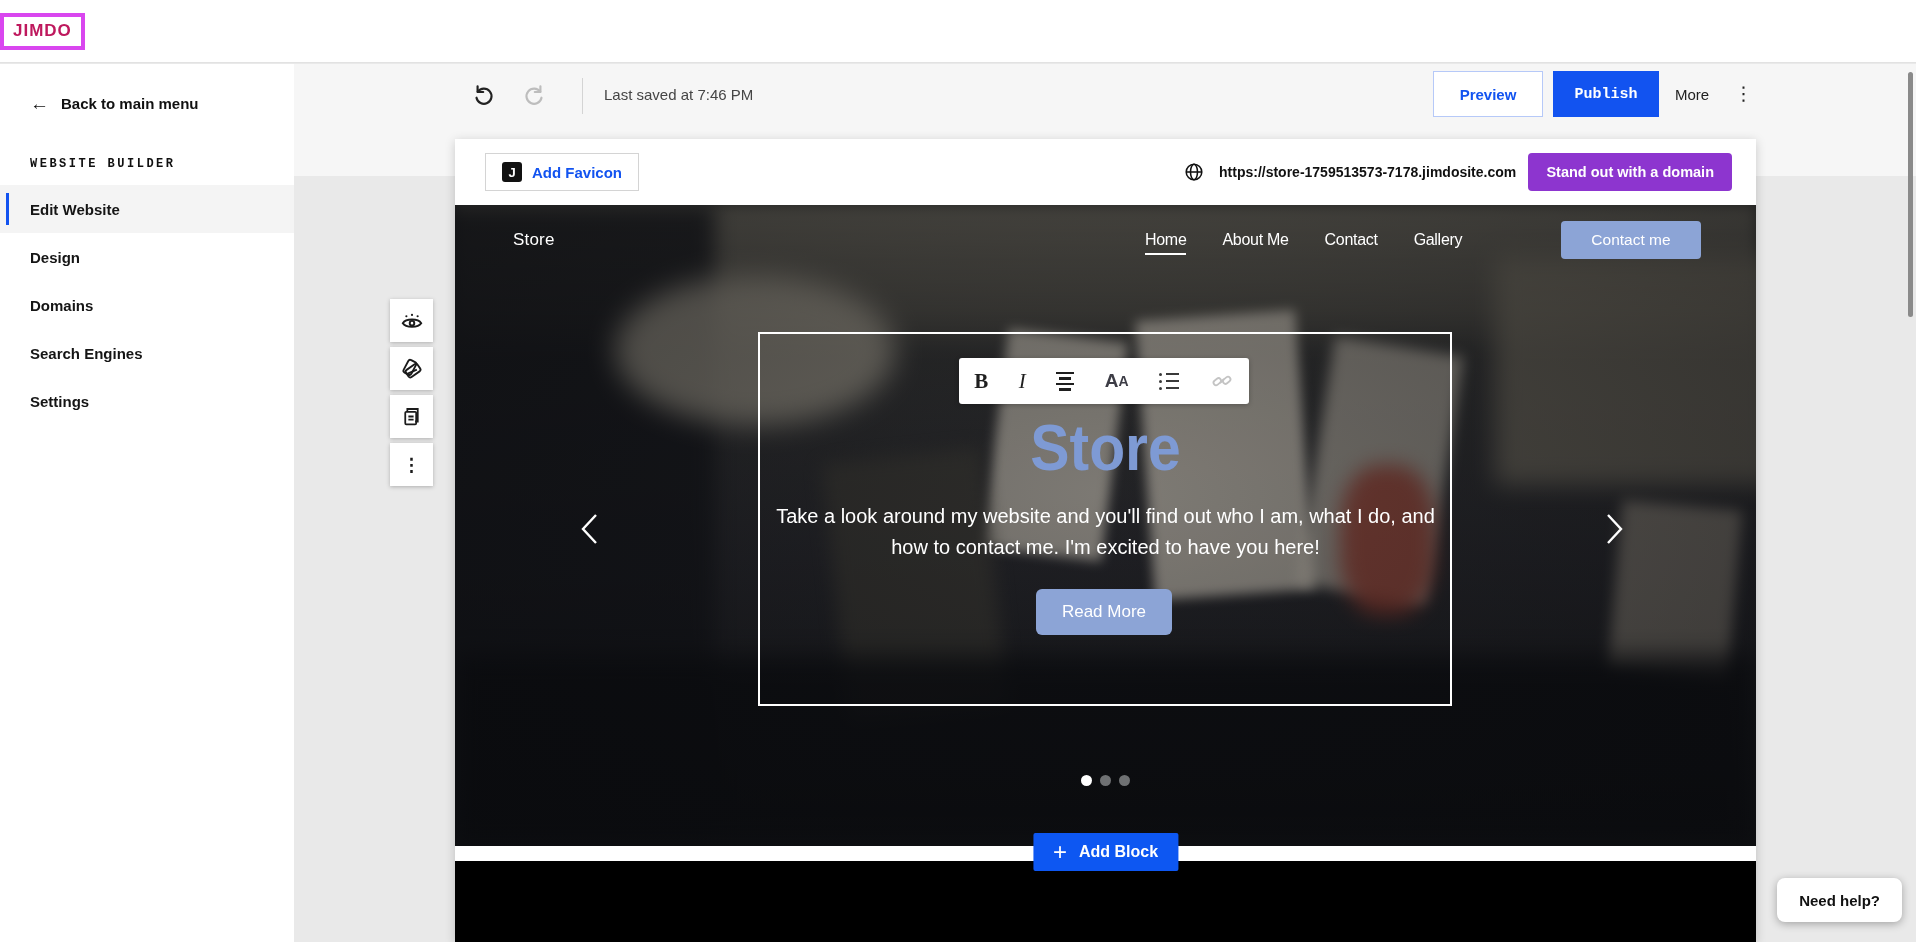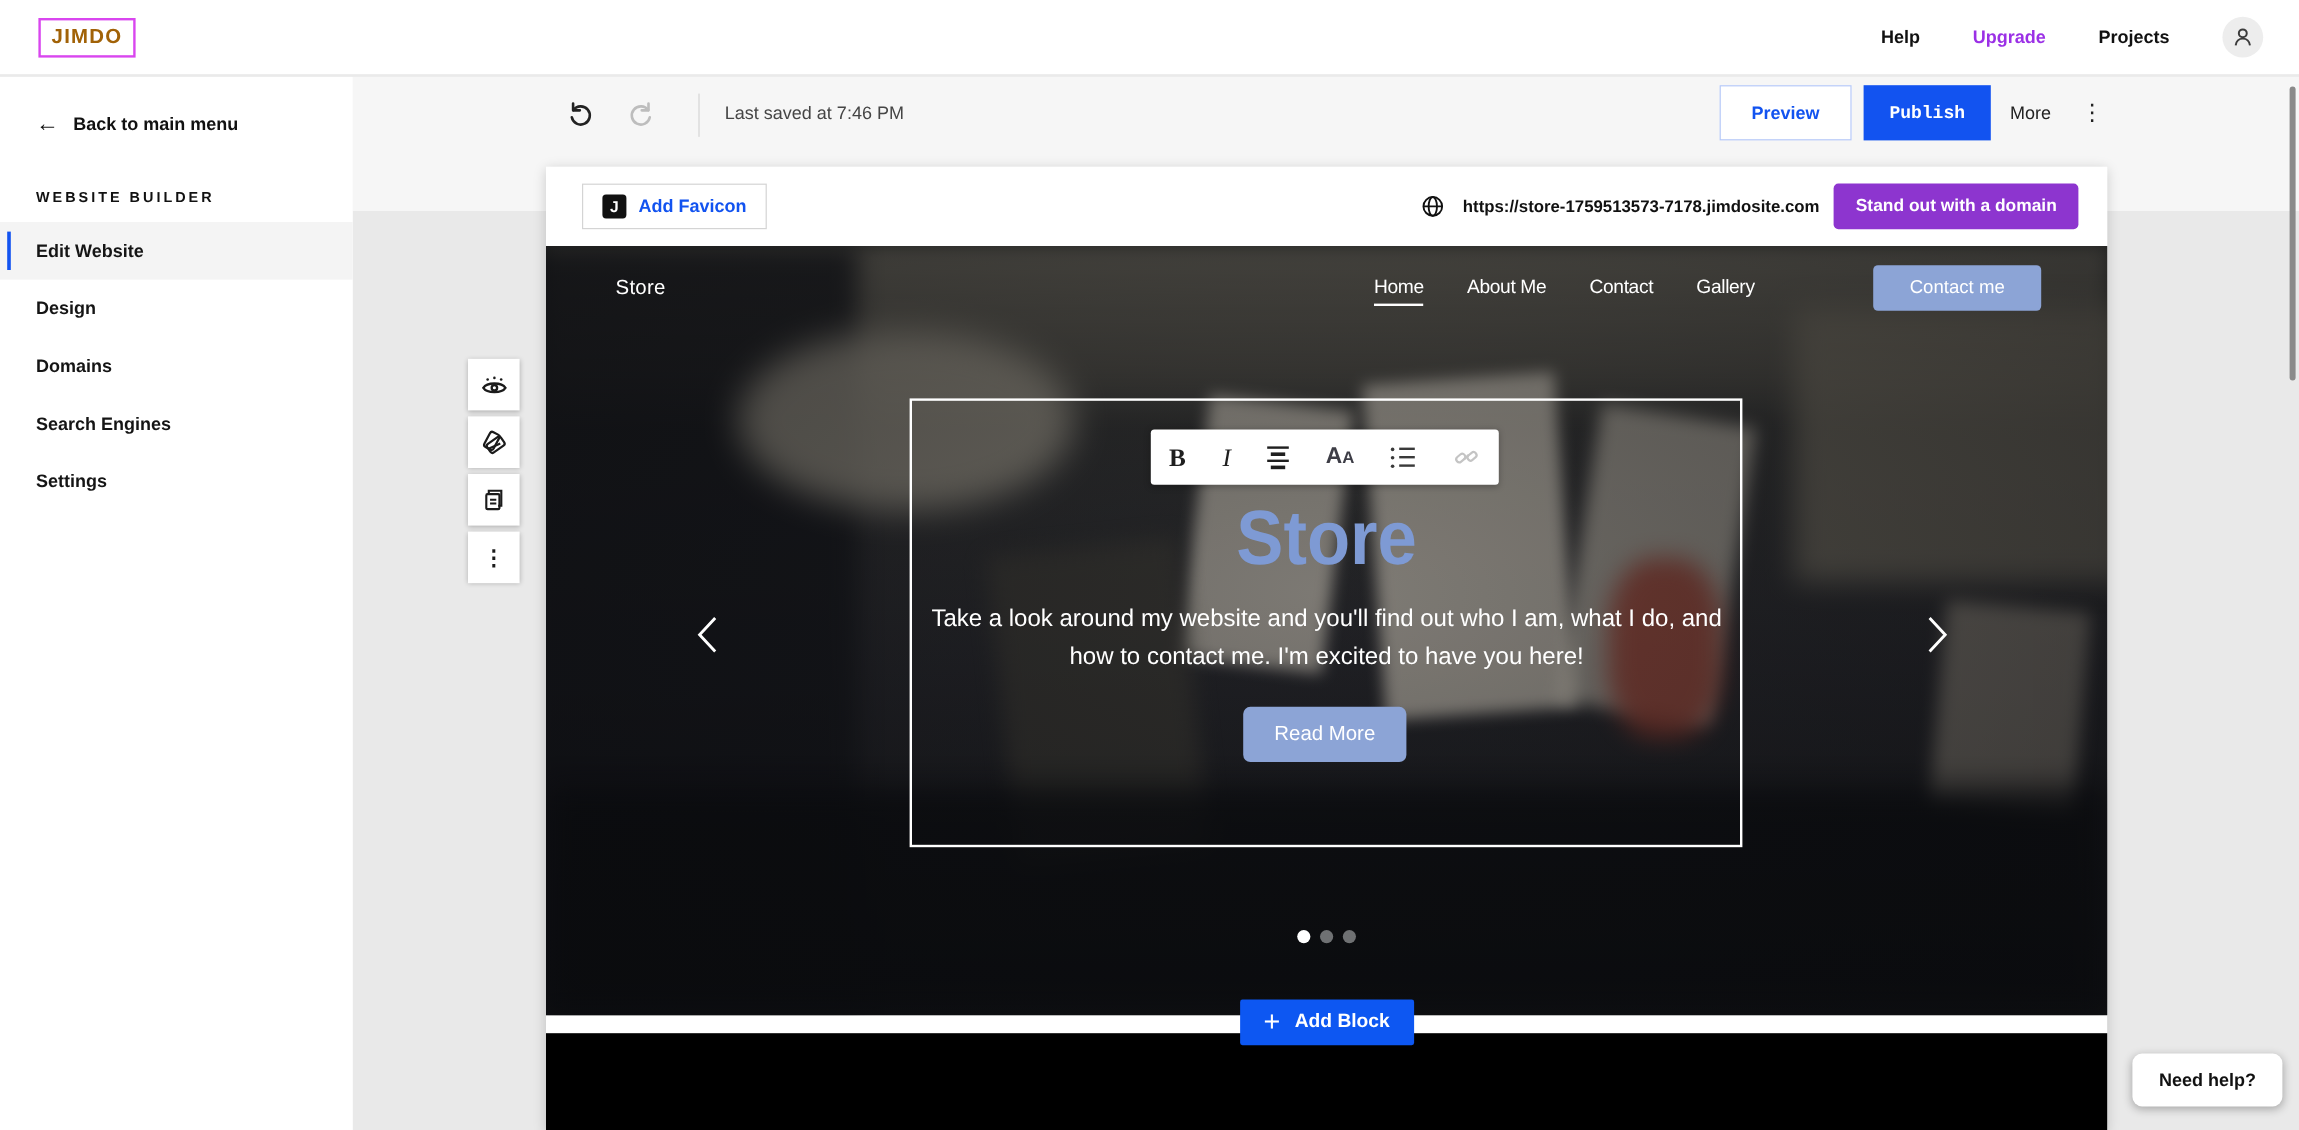--- a/index.html
+++ b/index.html
@@ -2,34 +2,34 @@
 <html><head>
 <meta charset="utf-8">
 <style>
   * { margin:0; padding:0; box-sizing:border-box; }
   html,body { width:1916px; height:942px; overflow:hidden; }
   body { font-family:"Liberation Sans", sans-serif; background:#e9e9e9; position:relative; }
 
   
   .app-header { position:absolute; top:0; left:0; width:1916px; height:63px; background:#fff;
                 border-bottom:1px solid #e2e2e2; display:flex; align-items:center; z-index:40; }
-  .logo-box { margin-left:32px; border:2px solid #d946ef; color:#a16207; font-weight:700;
+  .logo-box { border:4px solid #d946ef; color:#be185d; font-weight:700;
               font-size:17px; letter-spacing:1px; padding:4px 9px 5px; background:#fff; }
   .app-header-right { margin-left:auto; display:flex; align-items:center; gap:44px; padding-right:30px; }
   .hdr-link { font-size:15px; font-weight:700; color:#111; cursor:pointer; }
   .hdr-link.upgrade { color:#9b30e6; }
   .avatar { width:34px; height:34px; border-radius:50%; background:#ededed; display:flex;
             align-items:center; justify-content:center; color:#3c3c3c; }
 
   
   .sidebar { position:absolute; top:64px; left:0; width:294px; height:878px; background:#fff; z-index:30; }
   .back-row { display:flex; align-items:center; gap:12px; padding:30px 0 0 30px; font-size:15px;
               font-weight:700; color:#111; cursor:pointer; }
   .back-arrow { font-size:19px; line-height:1; }
-  .sb-section { padding:44px 0 14px 30px; font-size:12px; font-weight:700; letter-spacing:2.5px; color:#111; }
+  .sb-section { padding:44px 0 14px 30px; font-size:12px; font-weight:700; letter-spacing:2.5px; color:#111;font-family:Liberation Mono, monospace; }
   .sb-item { height:48px; display:flex; align-items:center; padding-left:30px; font-size:15px;
              font-weight:600; color:#151515; cursor:pointer; position:relative; }
   .sb-item.active { background:#f4f4f4; }
   .sb-item.active::before { content:""; position:absolute; left:6px; top:8px; bottom:8px; width:3px; background:#1253f0; }
 
   
   .main { position:absolute; top:64px; left:294px; width:1730px; height:878px;
           background:linear-gradient(#f6f6f6 0 112px, #e9e9e9 112px 100%); }
 
   
@@ -132,31 +132,20 @@
   .v-scrollbar { position:absolute; right:3px; top:72px; width:5px; height:245px; background:#8a8a8a; border-radius:3px;
                  z-index:60; cursor:pointer; }
 
   svg { display:block; }
 </style>
 </head>
 <body>
 
 <div class="app-header">
   <div class="logo-box">JIMDO</div>
-  <div class="app-header-right">
-    <span class="hdr-link">Help</span>
-    <span class="hdr-link upgrade">Upgrade</span>
-    <span class="hdr-link">Projects</span>
-    <span class="avatar">
-      <svg width="22" height="22" viewBox="0 0 24 24" fill="none" stroke="currentColor" stroke-width="1.8">
-        <circle cx="12" cy="8.5" r="3.6"></circle>
-          <path d="M5.5 19.5c.6-4.2 3.1-6.2 6.5-6.2s5.9 2 6.5 6.2"></path>
-      </svg>
-    </span>
-  </div>
 </div>
 
 <div class="sidebar">
   <div class="back-row">
     <span class="back-arrow">←</span>
     <span>Back to main menu</span>
   </div>
   <div class="sb-section">WEBSITE BUILDER</div>
   <div class="sb-item active">Edit Website</div>
   <div class="sb-item">Design</div>

